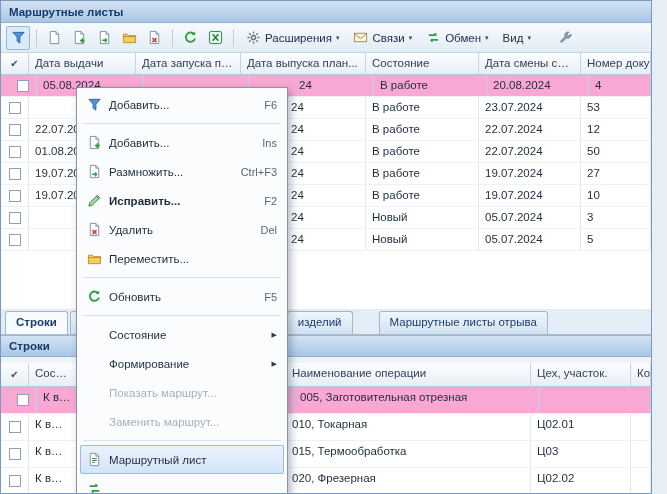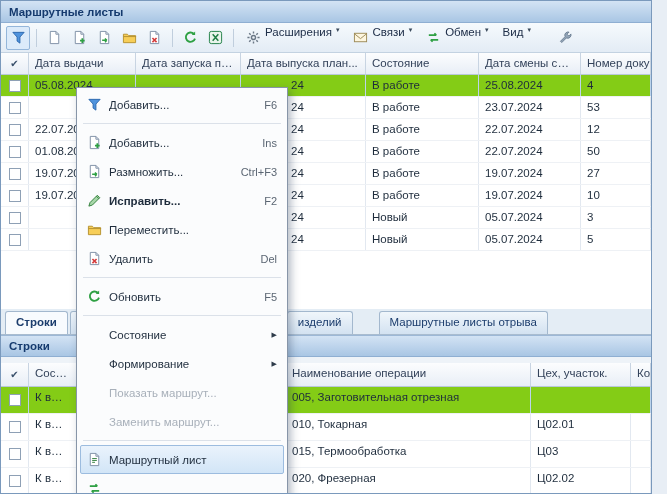--- a/index.html
+++ b/index.html
@@ -13,42 +13,42 @@
               font-weight:bold;color:#153a6e;}
   .gapstrip{height:6px;}
   
   .toolbar{height:30px;display:flex;align-items:center;padding:0 5px;
            background:linear-gradient(#f6fafd,#e3ecf5);border-bottom:1px solid #c3d2e1;}
   .tbtn{width:24px;height:24px;border:1px solid transparent;border-radius:2px;display:flex;
         align-items:center;justify-content:center;margin-right:1px;}
   .tbtn.pressed{background:#dcebfa;border-color:#94b6da;}
   .tsep{width:1px;height:18px;background:#c0cedd;margin:0 5px;}
   .tgap{width:16px;}
-  .tmenu{display:flex;height:24px;padding:0 7px;border-radius:2px;color:#20304a;}
+  .tmenu{display:flex;align-items:center;height:24px;padding:0 7px;border-radius:2px;color:#20304a;}
   .tmenu .icn{margin-right:4px;}
   .tmenu .arrow{font-size:7px;margin-left:4px;color:#3a4a5c;}
   .icn{display:flex;align-items:center;justify-content:center;}
   
   .table{background:#fff;}
   .t1{height:256px;overflow:hidden;}
   .t2{height:132px;overflow:hidden;}
   .trow{display:flex;align-items:stretch;}
   .t1 .trow{height:22px;}
   .t2 .trow{height:27px;}
   .t1 .thead{height:22px;}
   .t2 .thead{height:24px;}
   .trow:not(.thead){border-bottom:1px solid #eef1f5;}
   .cell{padding:4px 6px;border-right:1px solid #e2e8f0;white-space:nowrap;overflow:hidden;flex:none;}
   .ellip{text-overflow:ellipsis;}
   .thead .cell{background:linear-gradient(#fcfdfe,#e8eef6);border-right:1px solid #c8d4e2;
                border-bottom:1px solid #b9c8d9;color:#33425a;}
   .thead .c0{display:flex;align-items:center;justify-content:center;padding:0;font-size:10px;color:#39506b;}
   .cbcell{display:flex;align-items:center;justify-content:center;padding:0;}
   .checkbox{width:12px;height:12px;border:1px solid #8ea0b5;background:#fff;display:inline-block;}
-  .sel{background:#84cc16;}
+  .sel{background:#f9a8d4;padding-left:8px;}
   .sel .cell{border-right-color:#bcd4ec;}
   .t1 .c0{width:28px;} .t1 .c1{width:107px;} .t1 .c2{width:105px;} .t1 .c3{width:125px;}
   .t1 .c4{width:113px;} .t1 .c5{width:102px;} .t1 .c6{flex:1;}
   .t1 .trow:not(.thead) .c3{padding-left:50px;}
   .t2 .c0{width:28px;} .t2 .c1{width:48px;} .t2 .c2{width:209px;} .t2 .c3{width:245px;}
   .t2 .c4{width:100px;} .t2 .c5{flex:1;}
   
   .tabstrip{height:26px;background:#e4edf5;border-bottom:1px solid #a9bccf;display:flex;
             align-items:flex-end;padding:3px 4px 0;gap:2px;}
   .tab{height:23px;padding:4px 10px 0;background:linear-gradient(#f0f6fb,#d3e2f1);
@@ -199,21 +199,21 @@
         <div class="cell h c6">Номер докум...</div>
       </div>
       <div class="trow sel">
         <div class="cell c0 cbcell">
           <span class="checkbox"></span>
         </div>
         <div class="cell ellip c1">05.08.2024</div>
         <div class="cell ellip c2"></div>
         <div class="cell ellip c3">24</div>
         <div class="cell ellip c4">В работе</div>
-        <div class="cell ellip c5">25.08.2024</div>
+        <div class="cell ellip c5">20.08.2024</div>
         <div class="cell ellip c6">4</div>
       </div>
       <div class="trow">
         <div class="cell c0 cbcell">
           <span class="checkbox"></span>
         </div>
         <div class="cell ellip c1"></div>
         <div class="cell ellip c2"></div>
         <div class="cell ellip c3">24</div>
         <div class="cell ellip c4">В работе</div>
@@ -385,36 +385,36 @@
             <path d="M2 14l1.2-3.8L11 2.4l2.6 2.6-7.8 7.8z" fill="#a7d7a9" stroke="#2f7d39"></path>
             <path d="M10 3.4l2.6 2.6" stroke="#2f7d39"></path>
           </svg>
         </span>
         <span class="lbl">Исправить...</span>
         <span class="sc">F2</span>
       </div>
       <div class="mi">
         <span class="micn">
           <svg width="15" height="15" viewBox="0 0 16 16">
+            <path d="M3.5 1.5h6l3 3v10h-9z" fill="#fff" stroke="#7d8ea4"></path>
+            <path d="M9.5 1.5v3h3" fill="none" stroke="#7d8ea4"></path>
+            <path d="M5.8 8.5l4.4 4.4M10.2 8.5l-4.4 4.4" stroke="#d43b3b" stroke-width="1.7"></path>
+          </svg>
+        </span>
+        <span class="lbl">Удалить</span>
+        <span class="sc">Del</span>
+      </div>
+      <div class="mi">
+        <span class="micn">
+          <svg width="15" height="15" viewBox="0 0 16 16">
             <path d="M1.5 13.5v-9h4.2l1.5 1.5h7.3v7.5z" fill="#f7ce58" stroke="#b5912f"></path>
             <path d="M1.5 7h13.5" stroke="#b5912f" fill="none"></path>
           </svg>
         </span>
         <span class="lbl">Переместить...</span>
-      </div>
-      <div class="mi">
-        <span class="micn">
-          <svg width="15" height="15" viewBox="0 0 16 16">
-            <path d="M3.5 1.5h6l3 3v10h-9z" fill="#fff" stroke="#7d8ea4"></path>
-            <path d="M9.5 1.5v3h3" fill="none" stroke="#7d8ea4"></path>
-            <path d="M5.8 8.5l4.4 4.4M10.2 8.5l-4.4 4.4" stroke="#d43b3b" stroke-width="1.7"></path>
-          </svg>
-        </span>
-        <span class="lbl">Удалить</span>
-        <span class="sc">Del</span>
       </div>
       <div class="msep"></div>
       <div class="mi">
         <span class="micn">
           <svg width="15" height="15" viewBox="0 0 16 16">
             <path d="M12.8 9.2A5 5 0 1 1 11.5 4" fill="none" stroke="#2ea043" stroke-width="2"></path>
             <path d="M12.9 1.6v3.6H9.3z" fill="#2ea043"></path>
           </svg>
         </span>
         <span class="lbl">Обновить</span>

